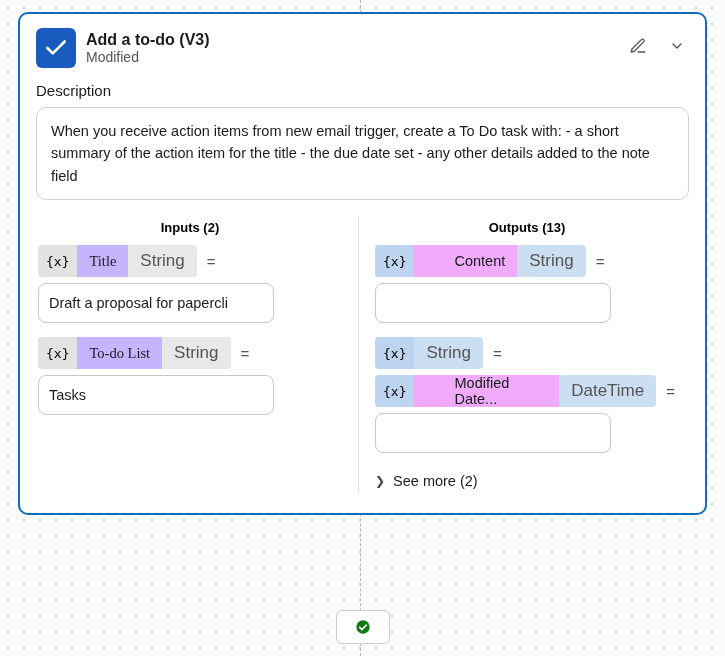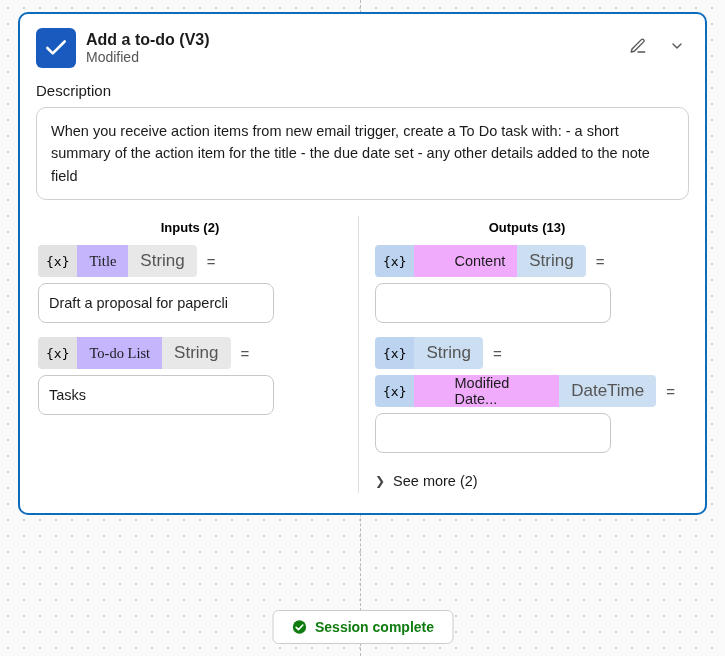--- a/index.html
+++ b/index.html
@@ -231,14 +231,13 @@
       </div>
     </div>
   </div>
 </div>
 
 <div class="session-pill">
   <svg class="check-circle" viewBox="0 0 24 24">
     <circle cx="12" cy="12" r="10" fill="#107c10"></circle>
     <polyline points="7 12.5 10.5 16 17 9" fill="none" stroke="white" stroke-width="2.4" stroke-linecap="round" stroke-linejoin="round"></polyline>
   </svg>
-  <span>Session complete</span>
 </div>
 
 </body></html>

